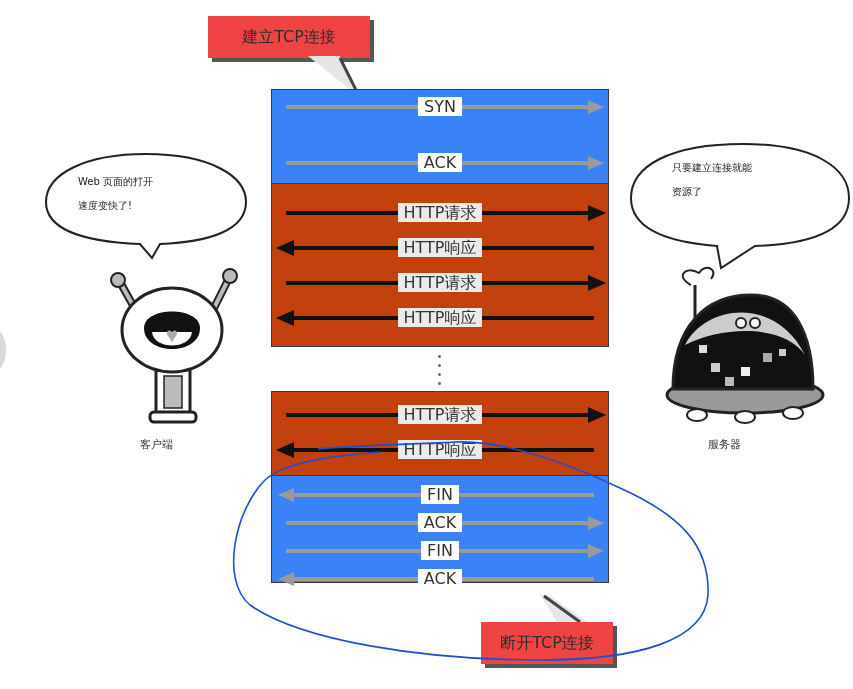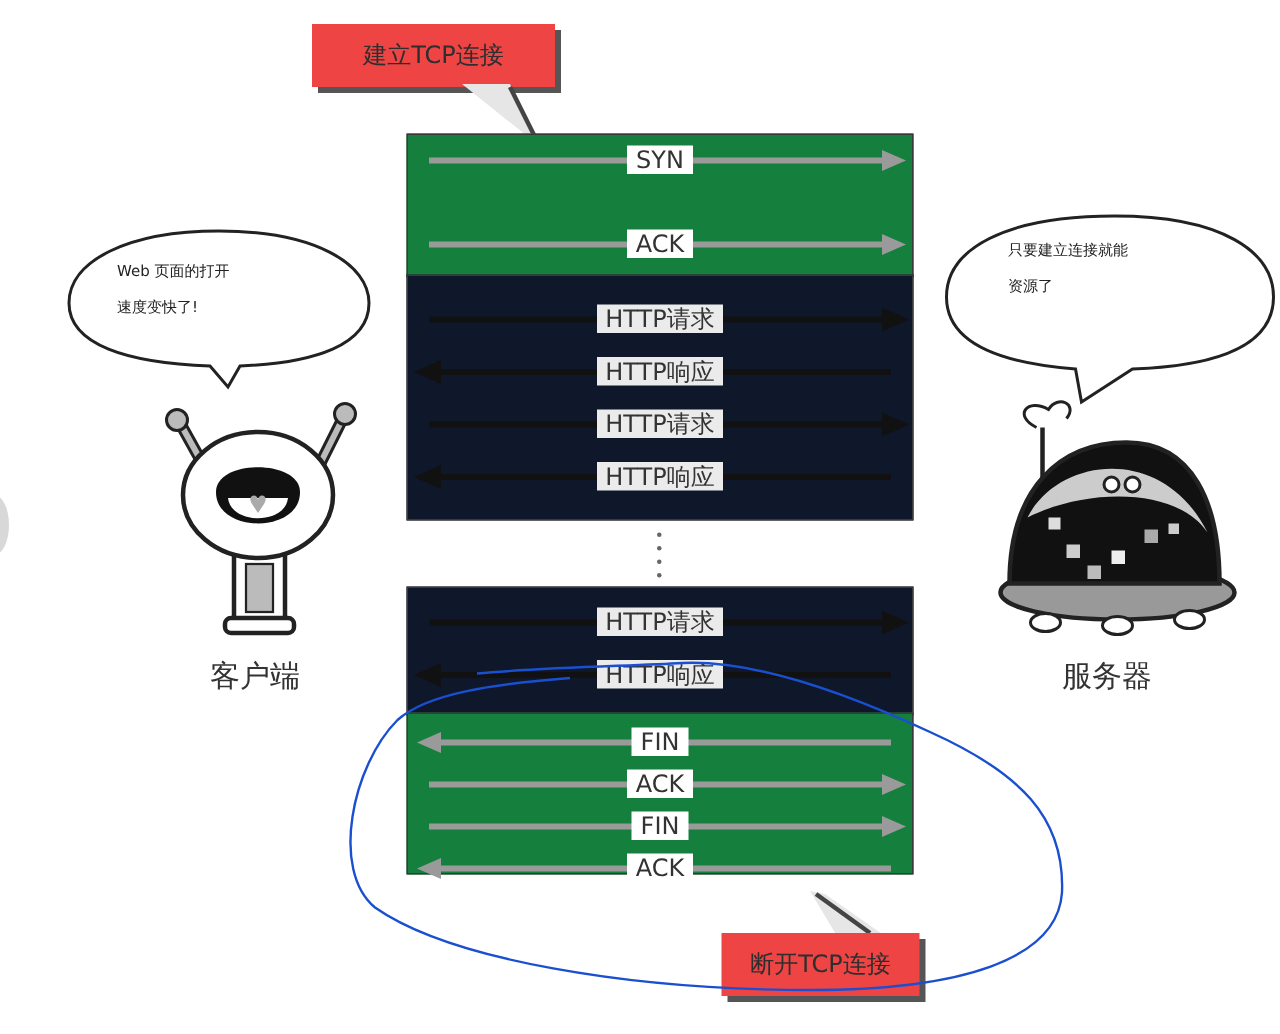--- a/index.html
+++ b/index.html
@@ -1,32 +1,32 @@
 <!DOCTYPE html>
 <html><head>
 <meta charset="utf-8">
 <style>
   html, body { margin:0; padding:0; background:#ffffff; }
   body { width:853px; height:689px; position:relative; overflow:hidden;
          font-family:"DejaVu Sans","Liberation Sans",sans-serif; color:#333; }
   .abs { position:absolute; }
   .seq-box { position:absolute; left:271px; width:338px; border:1.5px solid #3a3a3a; box-sizing:border-box; }
-  .seq-box.white { background:#15803d; }
-  .seq-box.gray { background:#0f172a; }
+  .seq-box.white { background:#3b82f6; }
+  .seq-box.gray { background:#c2410c; }
   .row { position:absolute; left:0; right:0; height:22px; }
   .row svg { position:absolute; left:0; top:0; }
   .row .lbl { position:absolute; left:0; right:0; top:0; text-align:center; font-size:16px; line-height:22px; }
   .lbl span { padding:0 6px; }
   .white .lbl span { background:#ffffff; }
   .gray .lbl span { background:#ebebeb; }
   .callout { position:absolute; background:#ef4444; font-size:16px; color:#2e2e2e;
              text-align:center; box-shadow:4px 4px 0 #555; }
   .speech { position:absolute; font-size:10px; color:#222; line-height:24px;
             font-family:"DejaVu Sans",sans-serif; }
-  .caption { position:absolute; font-size:20px; color:#333; }
+  .caption { position:absolute; font-size:11px; color:#333; }
   .dots { position:absolute; left:437px; top:355px; width:6px; }
   .dots i { display:block; width:3px; height:3px; background:#666; border-radius:50%; margin:0 0 6px 1px; }
 </style>
 </head>
 <body>
 
 <div class="callout" style="left:208px;top:16px;width:162px;height:42px;line-height:42px;">
   <span>建立TCP连接</span>
 </div>
 <svg class="abs" style="left:300px;top:56px" width="80" height="50">

